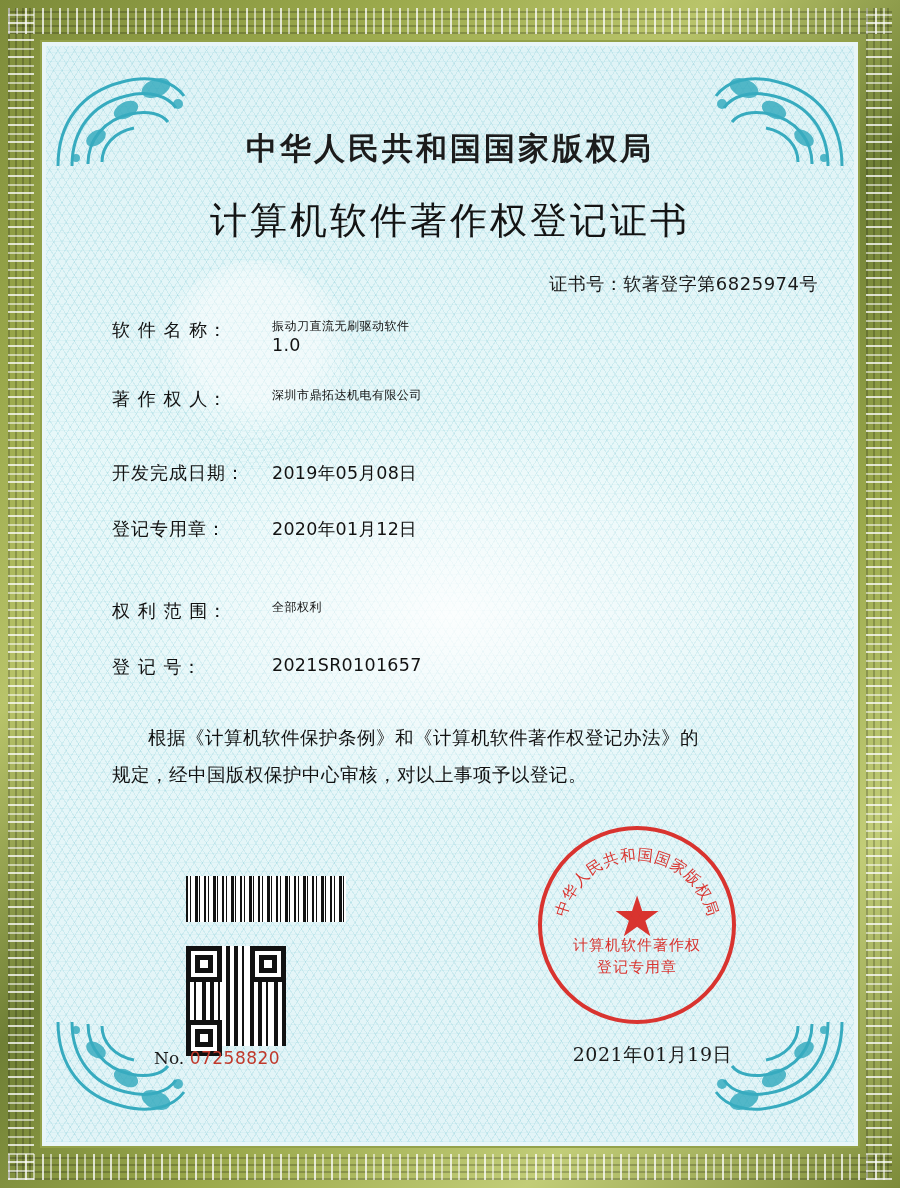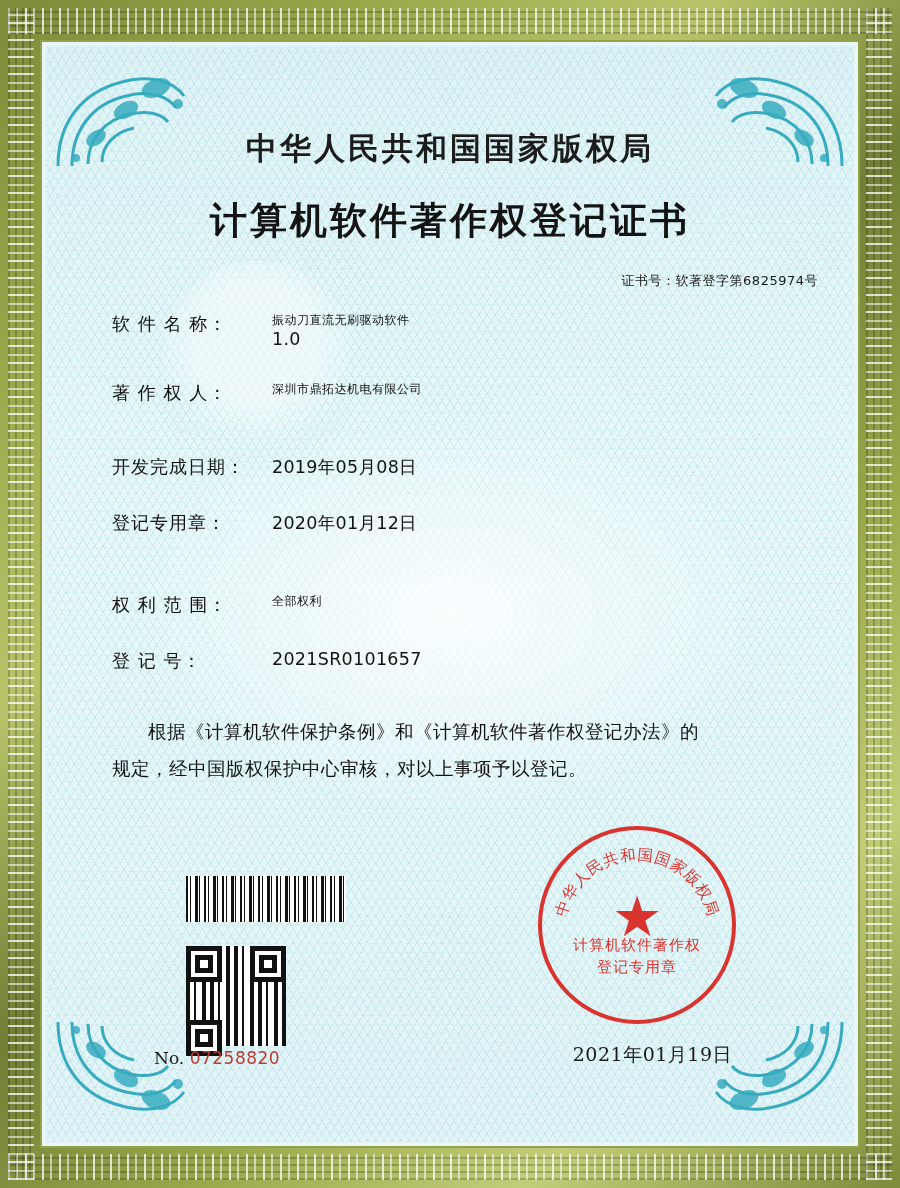--- a/index.html
+++ b/index.html
@@ -118,28 +118,28 @@
     color: #1c1c1c;
     font-weight: 700;
   }
   .title-main {
     text-align: center;
     margin-top: 26px;
     font-family: "DejaVu Serif", serif;
     font-size: 37px;
     letter-spacing: 3px;
     color: #141414;
-    font-weight: 700;
+    font-weight: 400;
   }
   .cert-no {
     text-align: right;
     margin-top: 26px;
     padding-right: 36px;
     font-family: "DejaVu Sans", sans-serif;
-    font-size: 13px;
+    font-size: 18px;
     color: #1a1a1a;
     letter-spacing: .5px;
   }
 
   .fields {
     margin-top: 22px;
     padding-left: 66px;
     padding-right: 40px;
   }
   .field-row {

